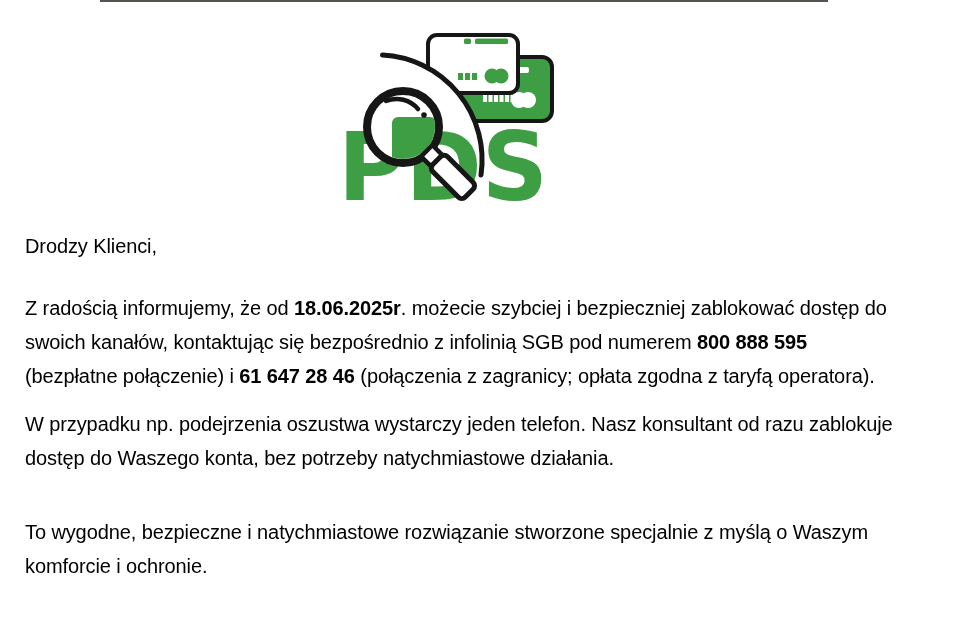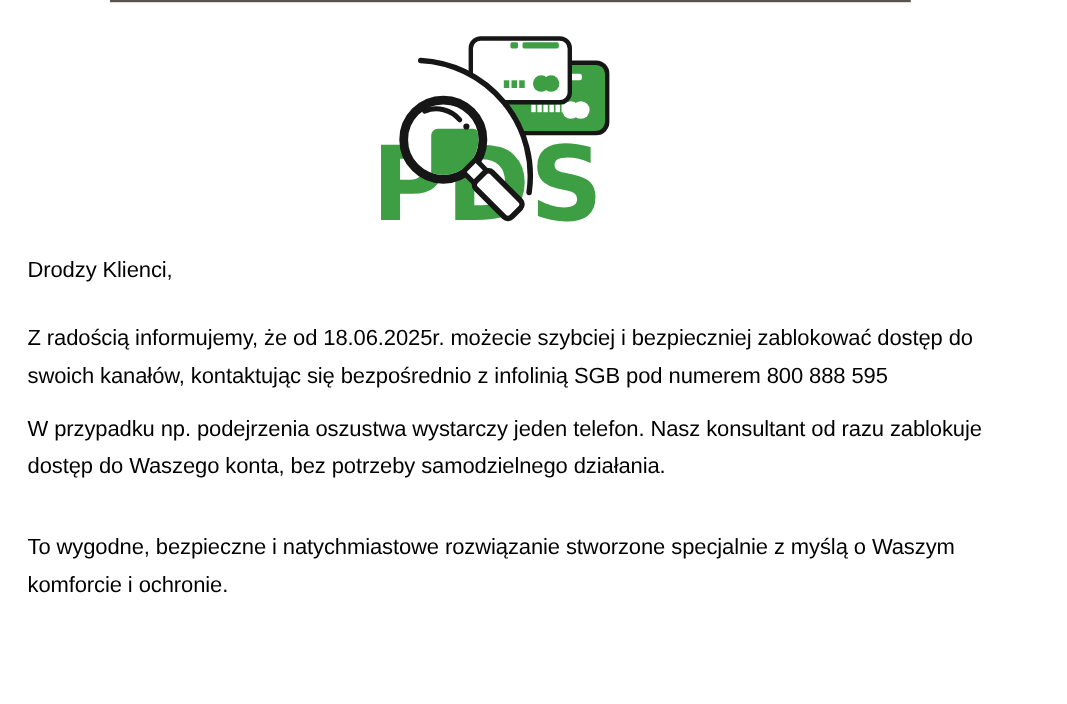--- a/index.html
+++ b/index.html
@@ -19,21 +19,21 @@
     position:absolute;left:330px;top:5px;
     width:230px;height:212px;
   }
   .content{
     position:absolute;left:25px;top:229px;right:12px;
     color:#000000;
     font-size:20px;line-height:34px;
     letter-spacing:-0.1px;
   }
   .line{white-space:nowrap;}
-  .b{font-weight:normal;}
+  .b{font-weight:bold;}
   .para-1{margin-top:28px;}
   .para-2{margin-top:14px;}
   .para-3{margin-top:40px;}
 </style>
 </head>
 <body>
 
 <div class="page">
 
   <div class="top-line"></div>
@@ -90,25 +90,26 @@
     </svg>
   </div>
 
   <div class="content">
 
     <div class="line">Drodzy Klienci,</div>
 
     <div class="para-1">
       <div class="line"><span>Z radością informujemy, że od </span><span class="b">18.06.2025r</span><span>. możecie szybciej i bezpieczniej zablokować dostęp do</span></div>
       <div class="line"><span>swoich kanałów, kontaktując się bezpośrednio z infolinią SGB pod numerem </span><span class="b">800 888 595</span></div>
+      <div class="line"><span>(bezpłatne połączenie) i </span><span class="b">61 647 28 46</span><span> (połączenia z zagranicy; opłata zgodna z taryfą operatora).</span></div>
     </div>
 
     <div class="para-2">
       <div class="line">W przypadku np. podejrzenia oszustwa wystarczy jeden telefon. Nasz konsultant od razu zablokuje</div>
-      <div class="line">dostęp do Waszego konta, bez potrzeby samodzielnego działania.</div>
+      <div class="line">dostęp do Waszego konta, bez potrzeby natychmiastowe działania.</div>
     </div>
 
     <div class="para-3">
       <div class="line">To wygodne, bezpieczne i natychmiastowe rozwiązanie stworzone specjalnie z myślą o Waszym</div>
       <div class="line">komforcie i ochronie.</div>
     </div>
 
   </div>
 </div>
 

